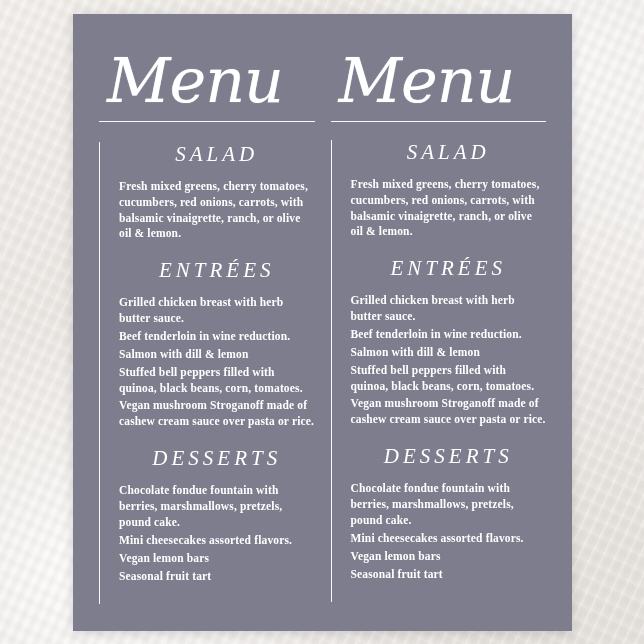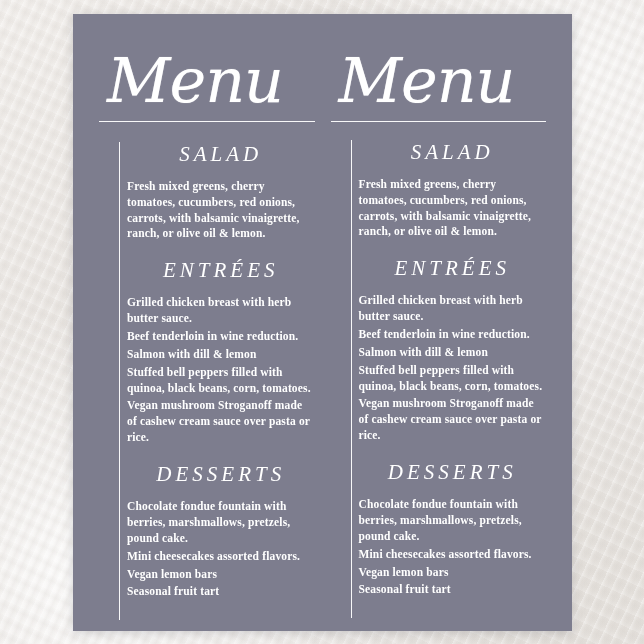--- a/index.html
+++ b/index.html
@@ -65,23 +65,22 @@
     text-shadow: 0 0 1px rgba(255,255,255,0.55);
   }
   .title-rule {
     height: 1px;
     background: #ffffff;
     margin: 10px 0 0 0;
     opacity: 0.95;
   }
   .body-wrap {
     position: relative;
-    padding-left: 8px;
+    padding-left: 20px;
     margin-top: 18px;
-    margin-left: 20px;
   }
   .vrule {
     position: absolute;
     left: 0;
     top: 0;
     bottom: 0;
     width: 1px;
     background: #ffffff;
     opacity: 0.95;
   }

